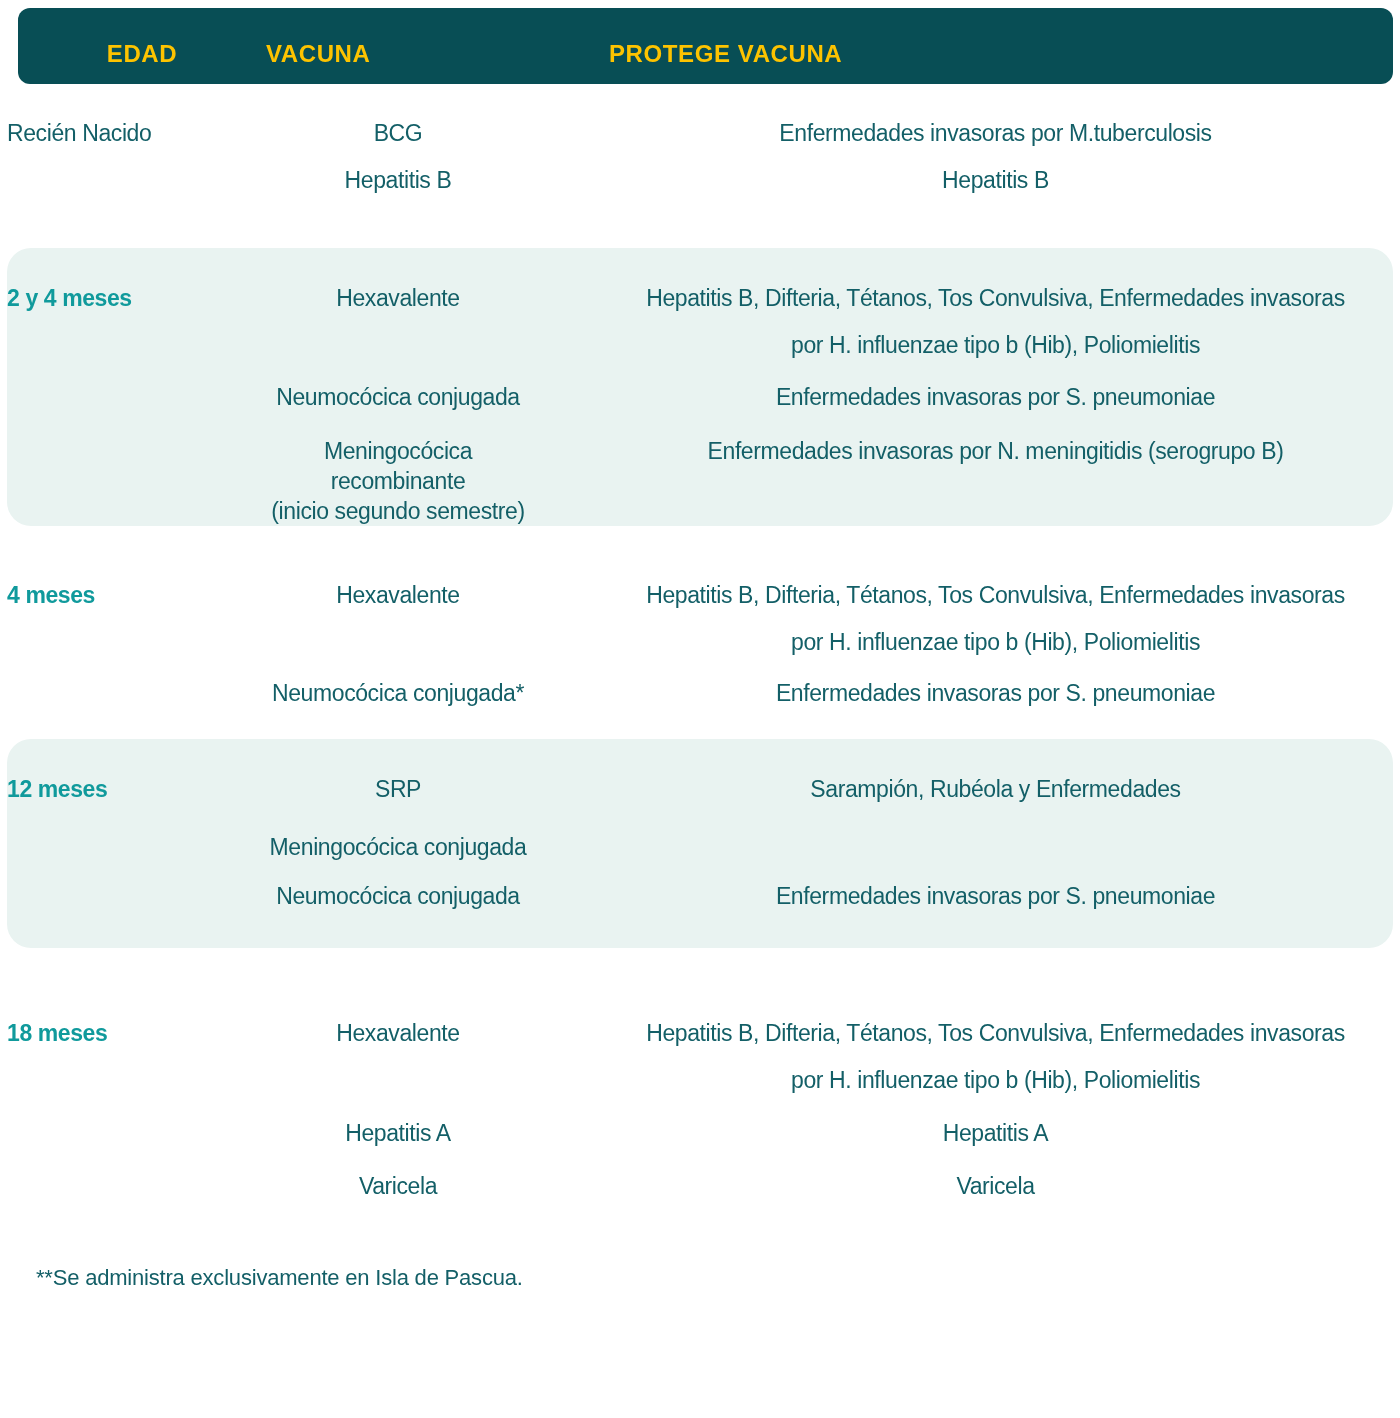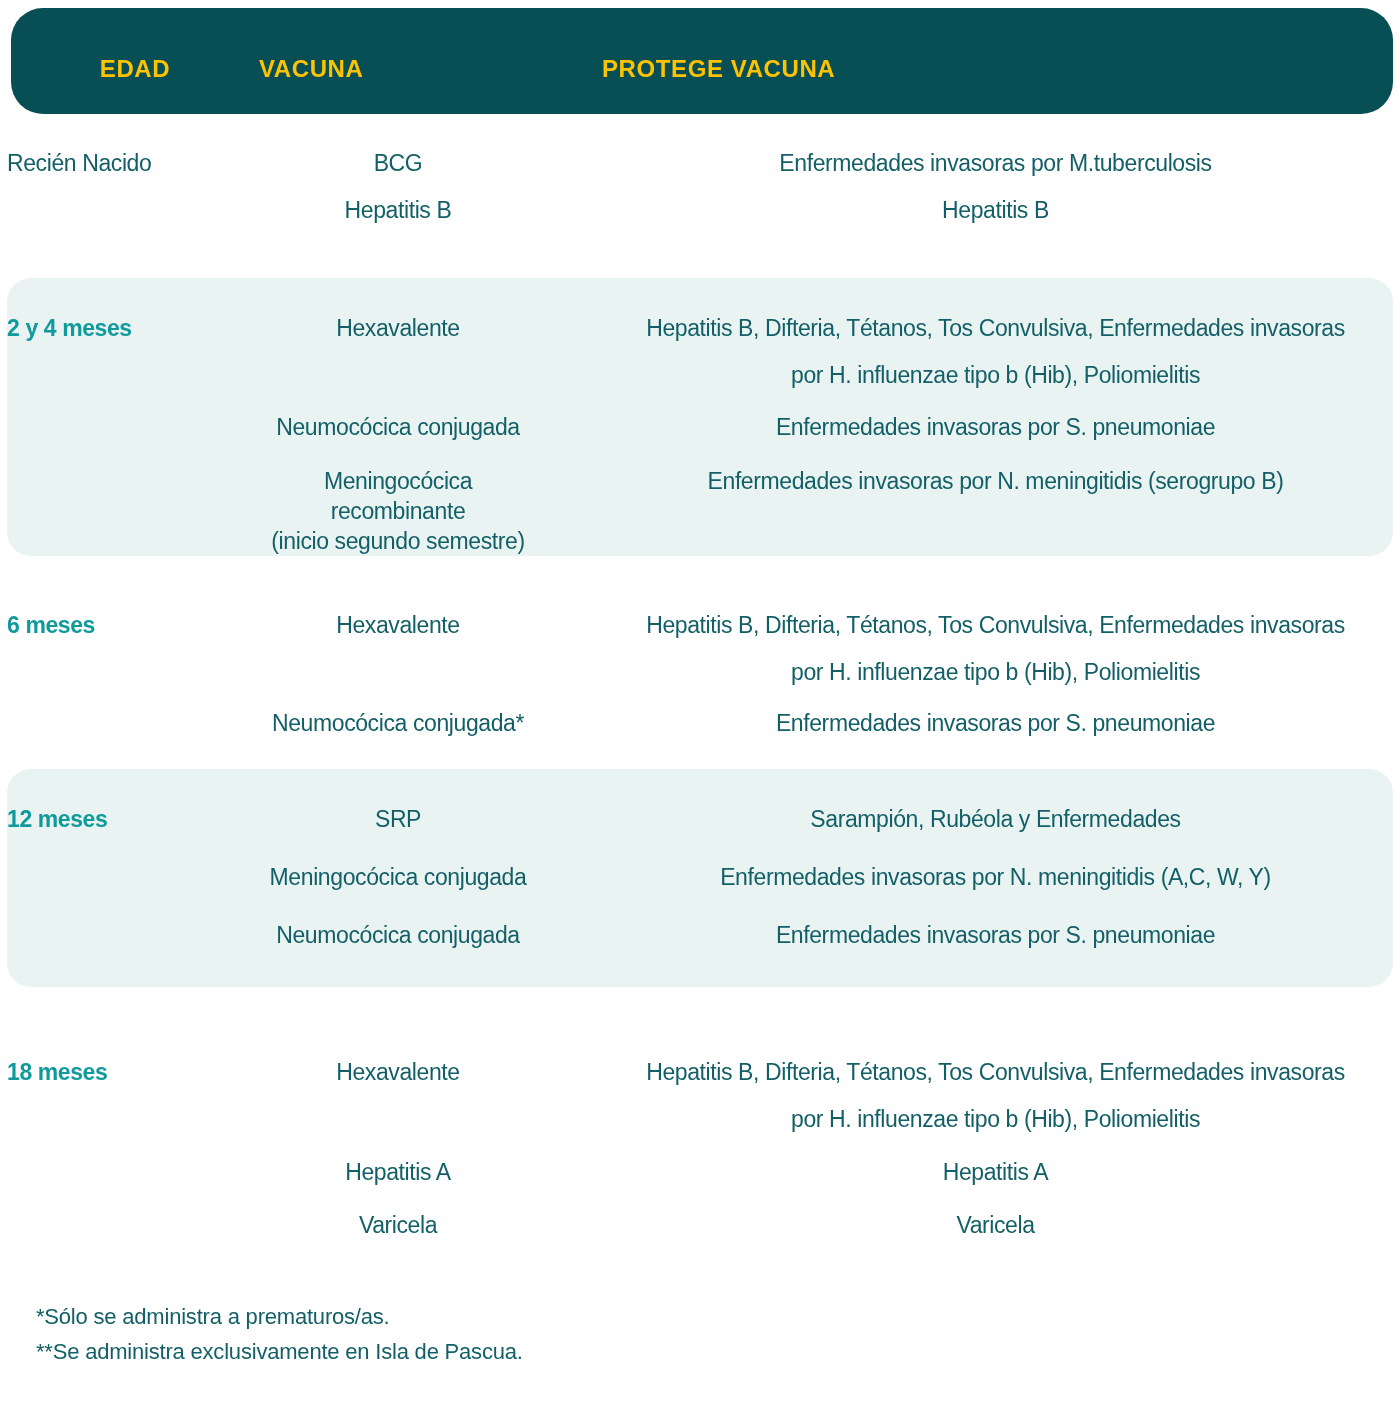--- a/index.html
+++ b/index.html
@@ -16,24 +16,24 @@
     position:relative;
     width:1400px;
     height:1418px;
     background:var(--c-page);
     overflow:hidden;
     font-family:"Liberation Sans","DejaVu Sans",sans-serif;
     color:var(--c-body-text);
   }
   
   .thead{
-    margin:8px 7px 0 11px;
-    height:106px;
+    margin:8px 7px 0 18px;
+    height:76px;
     background:var(--c-header-bg);
-    border-radius:32px;
+    border-radius:12px;
     display:grid;
     grid-template-columns:248px 286px 1fr;
     align-items:center;
     color:var(--c-header-text);
     font-size:24px;
     font-weight:700;
     letter-spacing:0.6px;
   }
   .th{padding-top:16px;}
   .th-edad{text-align:center;}
@@ -126,41 +126,40 @@
         </div>
         <div class="row">
           <div class="cell age"></div>
           <div class="cell vaccine">Meningocócica recombinante
 (inicio segundo semestre)</div>
           <div class="cell protects">Enfermedades invasoras por N. meningitidis (serogrupo B)</div>
         </div>
       </div>
       <div class="group g2">
         <div class="row">
-          <div class="cell age">6 meses</div>
+          <div class="cell age">4 meses</div>
           <div class="cell vaccine">Hexavalente</div>
           <div class="cell protects">Hepatitis B, Difteria, Tétanos, Tos Convulsiva, Enfermedades invasoras
 por H. influenzae tipo b (Hib), Poliomielitis</div>
         </div>
         <div class="row">
           <div class="cell age"></div>
           <div class="cell vaccine">Neumocócica conjugada*</div>
           <div class="cell protects">Enfermedades invasoras por S. pneumoniae</div>
         </div>
       </div>
       <div class="group g3 tint">
         <div class="row">
           <div class="cell age">12 meses</div>
           <div class="cell vaccine">SRP</div>
           <div class="cell protects">Sarampión, Rubéola y Enfermedades</div>
         </div>
         <div class="row">
           <div class="cell age"></div>
           <div class="cell vaccine">Meningocócica conjugada</div>
-          <div class="cell protects">Enfermedades invasoras por N. meningitidis (A,C, W, Y)</div>
         </div>
         <div class="row">
           <div class="cell age"></div>
           <div class="cell vaccine">Neumocócica conjugada</div>
           <div class="cell protects">Enfermedades invasoras por S. pneumoniae</div>
         </div>
       </div>
       <div class="group g4">
         <div class="row">
           <div class="cell age">18 meses</div>
@@ -175,17 +174,16 @@
         </div>
         <div class="row">
           <div class="cell age"></div>
           <div class="cell vaccine">Varicela</div>
           <div class="cell protects">Varicela</div>
         </div>
       </div>
     </div>
 
   <div class="footnotes">
-    <div class="footnote">*Sólo se administra a prematuros/as.</div>
     <div class="footnote">**Se administra exclusivamente en Isla de Pascua.</div>
   </div>
 
 </div>
 
 </body></html>

